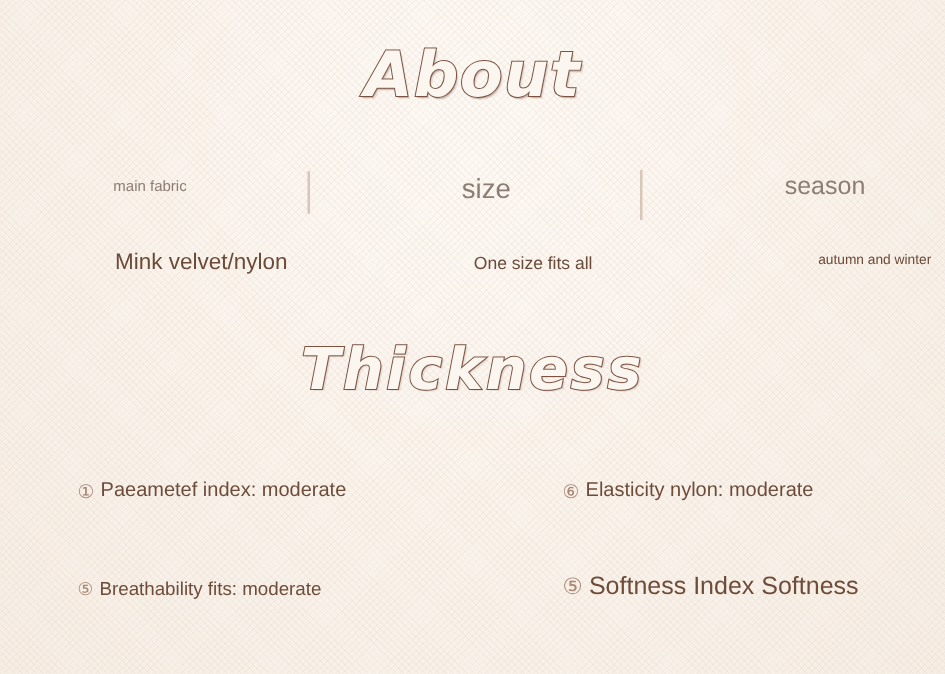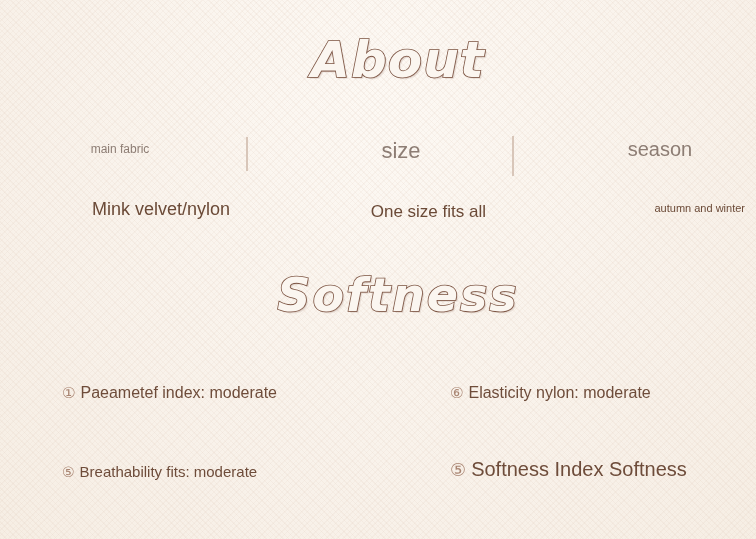--- a/index.html
+++ b/index.html
@@ -26,21 +26,20 @@
         rgba(222, 200, 184, 0.16) 0px,
         rgba(222, 200, 184, 0.16) 1px,
         rgba(255, 255, 255, 0) 1px,
         rgba(255, 255, 255, 0) 4px),
       repeating-linear-gradient(-45deg,
         rgba(222, 200, 184, 0.14) 0px,
         rgba(222, 200, 184, 0.14) 1px,
         rgba(255, 255, 255, 0) 1px,
         rgba(255, 255, 255, 0) 4px),
       radial-gradient(ellipse at 50% 18%, #fdf9f4 0%, #f8f1e9 70%, #f6eee4 100%);
-    padding-left: 20px;
   }
 
   
   .display-title {
     position: absolute;
     width: 100%;
     text-align: center;
     font-family: "DejaVu Sans", sans-serif;
     font-weight: bold;
     font-style: italic;
@@ -94,23 +93,23 @@
     color: #6b4a37;
     white-space: nowrap;
   }
 
   
   #col-fabric { left: 10px; width: 220px; }
   #col-fabric .spec-label { top: 24px; font-size: 12px; }
   #col-fabric .spec-value { top: 81px; font-size: 18px; }
 
   
-  #col-size { left: 316px; width: 170px; }
+  #col-size { left: 304px; width: 170px; }
   #col-size .spec-label { top: 20px; font-size: 22px; }
-  #col-size .spec-value { top: 84px; font-size: 17px; }
+  #col-size .spec-value { top: 84px; font-size: 14px; }
 
   
   #col-season { left: 575px; width: 170px; }
   #col-season .spec-label { top: 20px; font-size: 20px; }
   #col-season .spec-value { top: 84px; font-size: 11px; }
 
   
   .divider {
     position: absolute;
     width: 2px;
@@ -172,21 +171,21 @@
     <div id="col-season" class="spec-col">
       <div class="spec-label">season</div>
       <div class="spec-value">autumn and winter</div>
     </div>
 
   </div>
 
   <div id="divider-1" class="divider"></div>
   <div id="divider-2" class="divider"></div>
 
-  <div id="title-parameter" class="display-title">Softness</div>
+  <div id="title-parameter" class="display-title">Thickness</div>
 
   <div id="param-thickness" class="param-item">
     <span class="param-num">①</span>
     <span class="param-text">Paeametef index: moderate</span>
   </div>
 
   <div id="param-elasticity" class="param-item">
     <span class="param-num">⑥</span>
     <span class="param-text">Elasticity nylon: moderate</span>
   </div>

